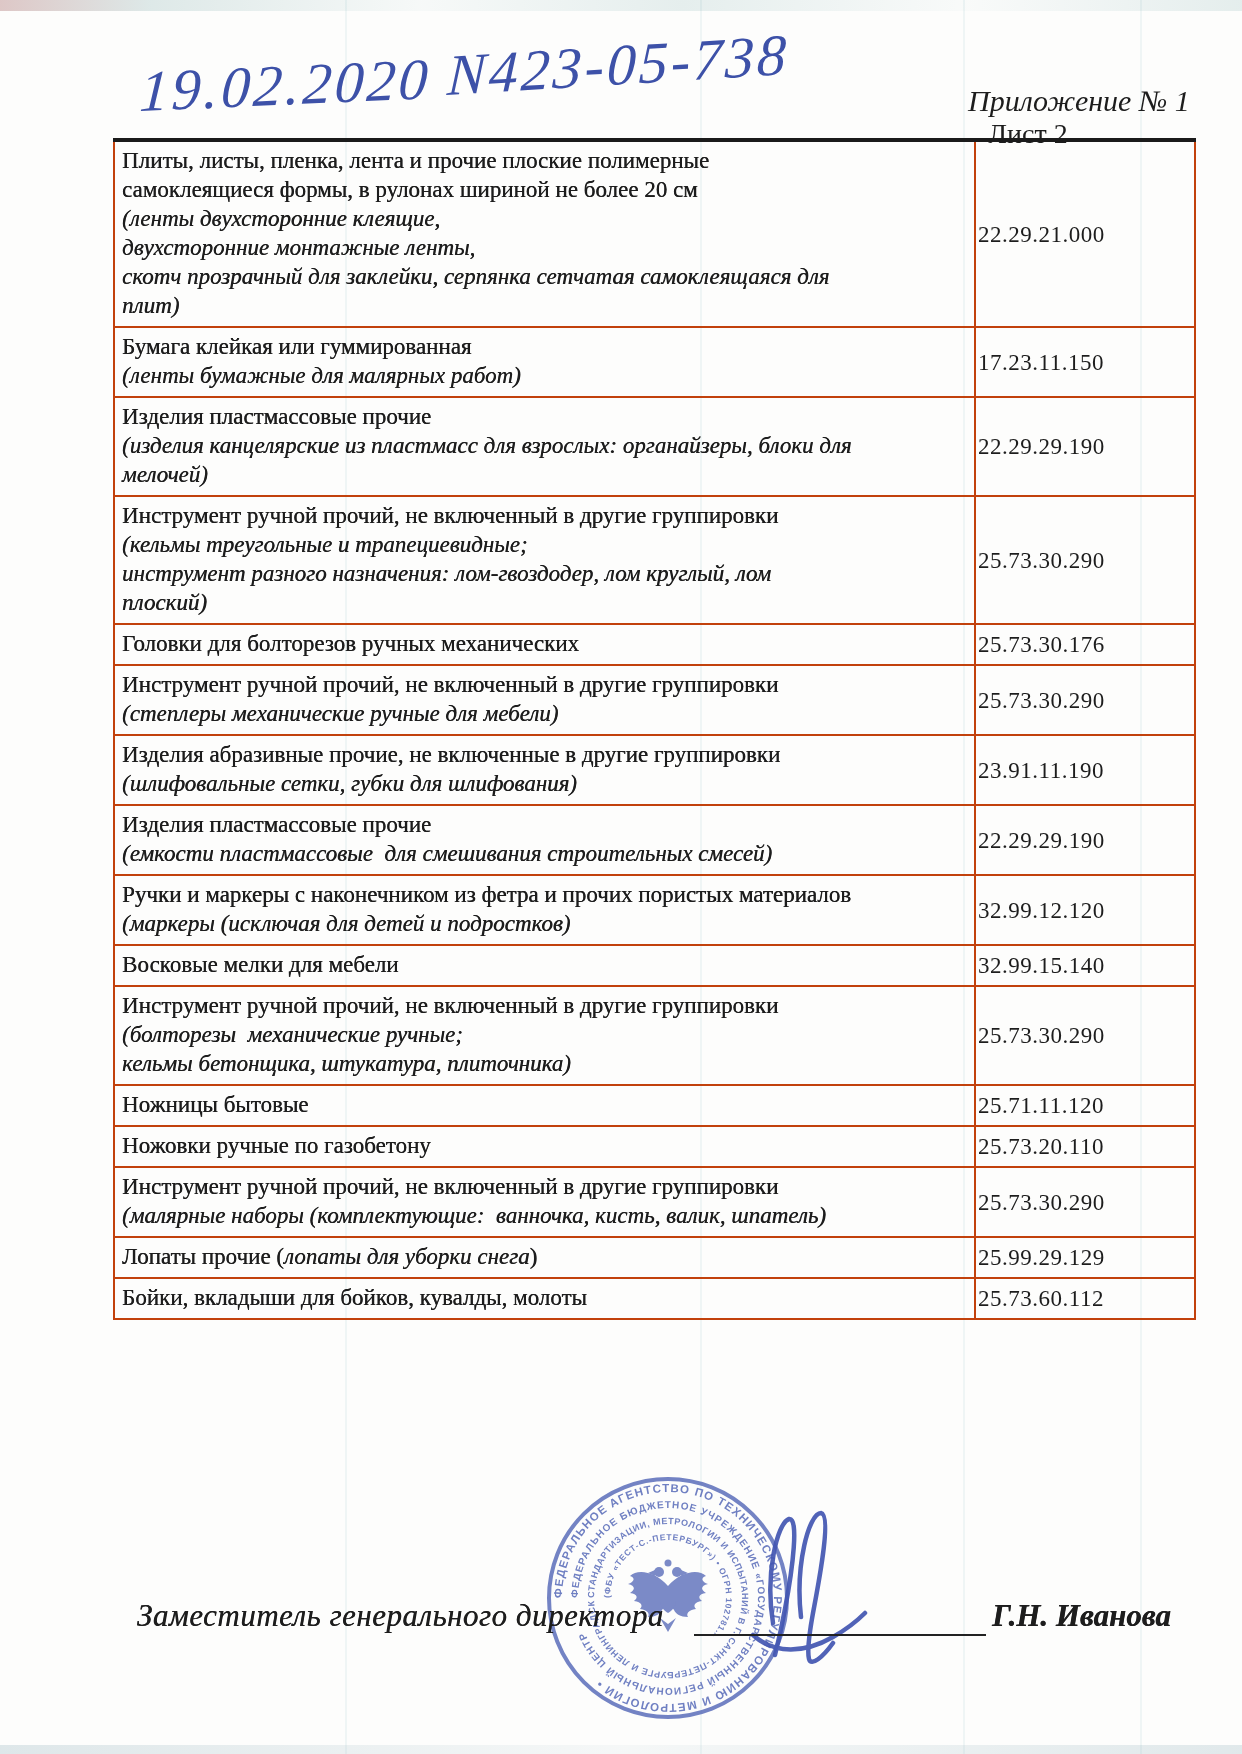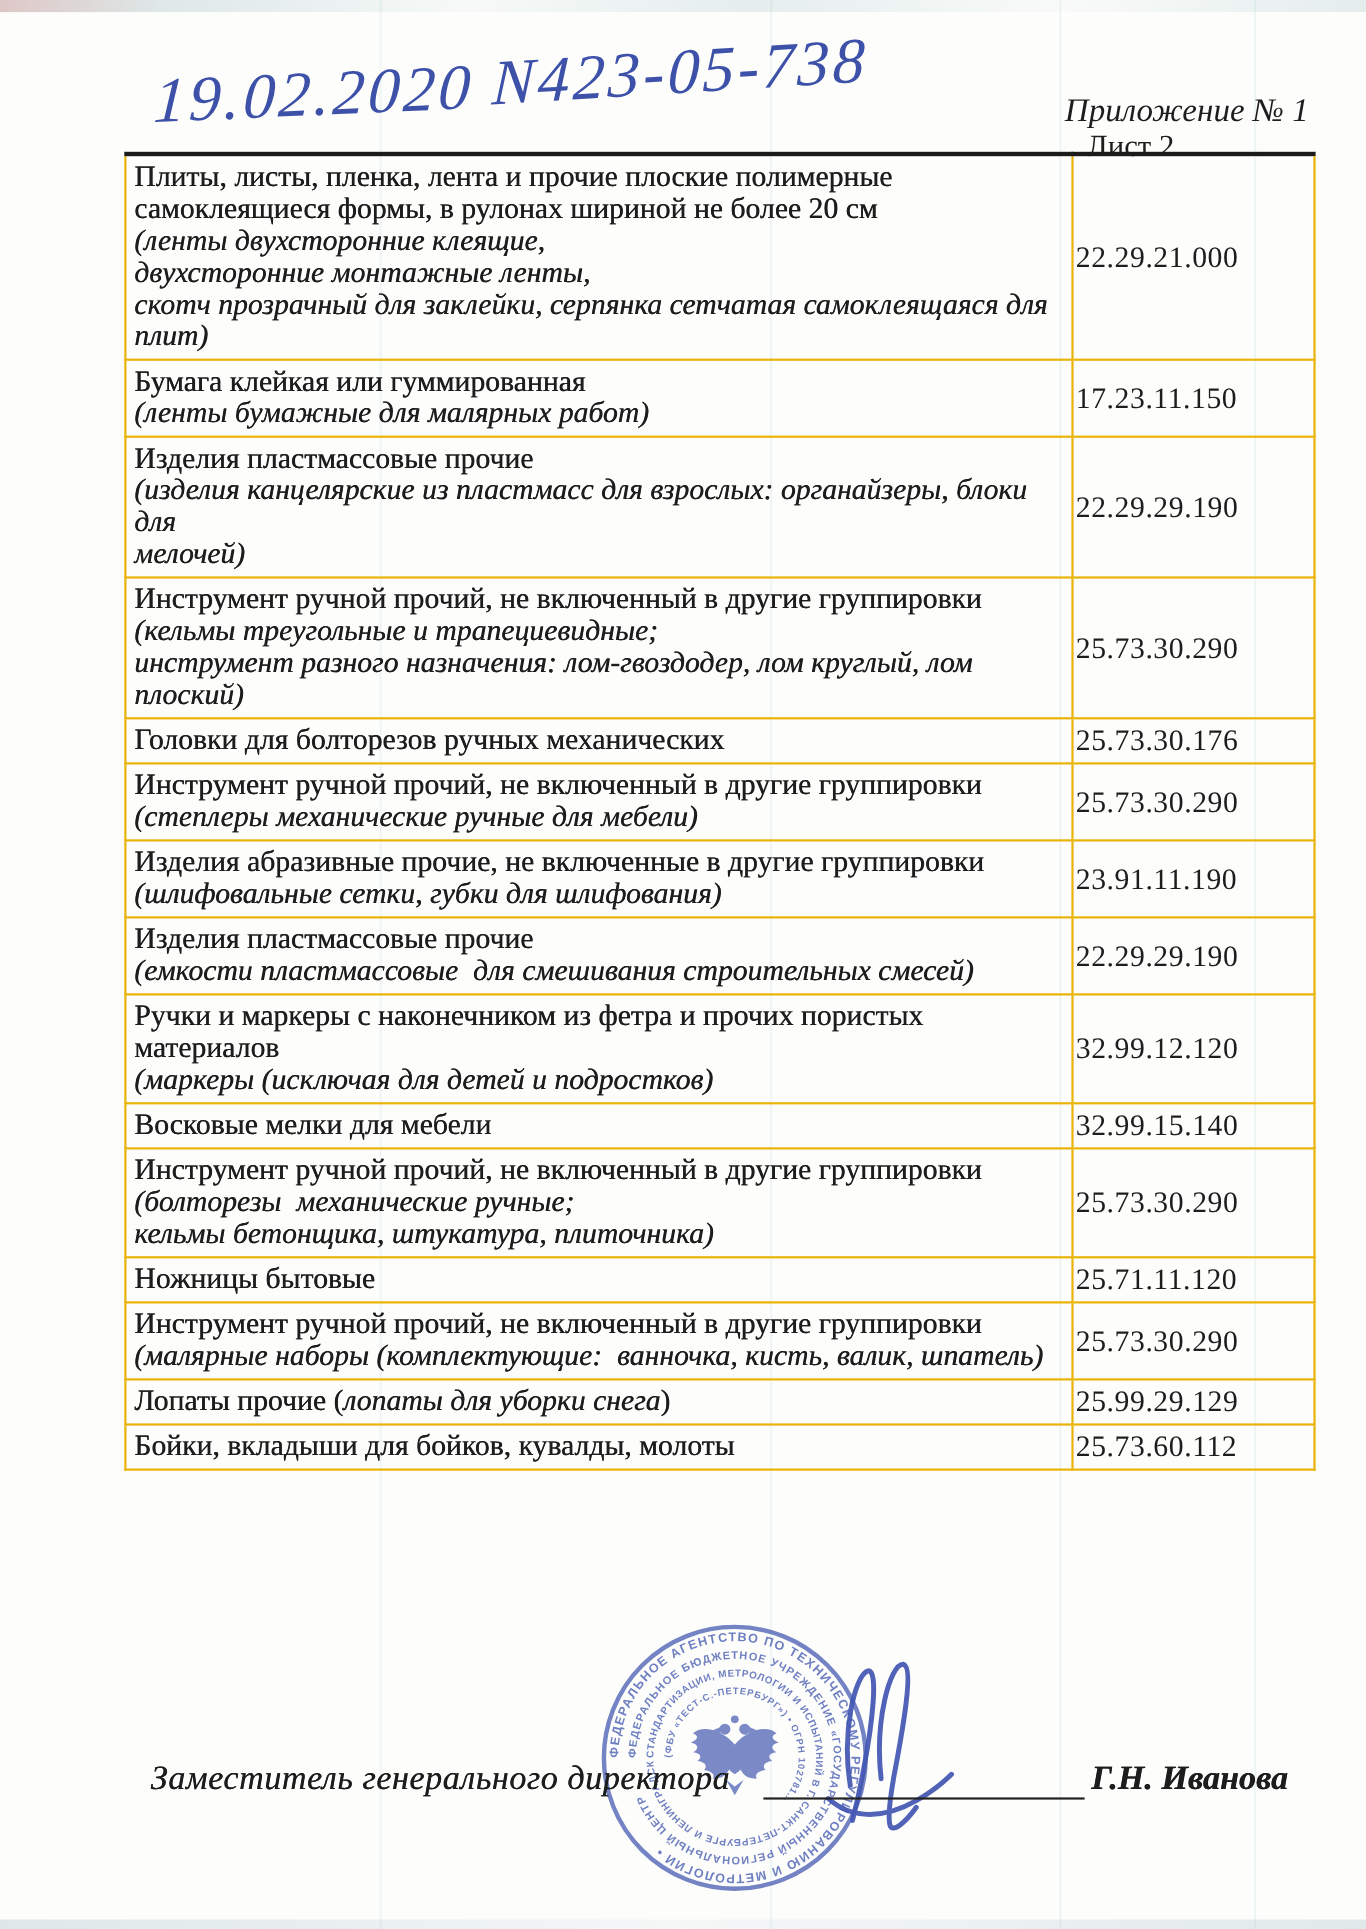--- a/index.html
+++ b/index.html
@@ -38,23 +38,23 @@
   .sheet{position:absolute;left:988px;top:118px;font-size:28px;white-space:nowrap;}
   
   table.doc{
     position:absolute;left:113px;top:138px;
     width:1056px;
     border-collapse:collapse;
     table-layout:fixed;
   }
   table.doc{border:2.5px solid #1b1b1b;border-top-width:4px;}
   table.doc td{
-    border:2px solid #eab308;
+    border:2px solid #c2410c;
     vertical-align:middle;
-    font-size:27px;
+    font-size:23px;
     line-height:29px;
   }
   td.desc{width:842px;padding:4px 10px 6px 7px;}
   td.code{
     width:214px;text-align:left;
     font-size:23.5px;letter-spacing:.5px;
     padding:4px 2px;
   }
   .line{white-space:pre-wrap;text-shadow:.35px 0 0 currentColor;}
   .line .it{font-style:italic;}
@@ -177,20 +177,26 @@
             <div class="line"><span class="it">(болторезы  механические ручные;</span></div>
             <div class="line"><span class="it">кельмы бетонщика, штукатура, плиточника)</span></div>
           </td>
           <td class="code">25.73.30.290</td>
         </tr>
         <tr>
           <td class="desc">
             <div class="line"><span>Ножницы бытовые</span></div>
           </td>
           <td class="code">25.71.11.120</td>
+        </tr>
+        <tr>
+          <td class="desc">
+            <div class="line"><span>Ножовки ручные по газобетону</span></div>
+          </td>
+          <td class="code">25.73.20.110</td>
         </tr>
         <tr>
           <td class="desc">
             <div class="line"><span>Инструмент ручной прочий, не включенный в другие группировки</span></div>
             <div class="line"><span class="it">(малярные наборы (комплектующие:  ванночка, кисть, валик, шпатель)</span></div>
           </td>
           <td class="code">25.73.30.290</td>
         </tr>
         <tr>
           <td class="desc">

